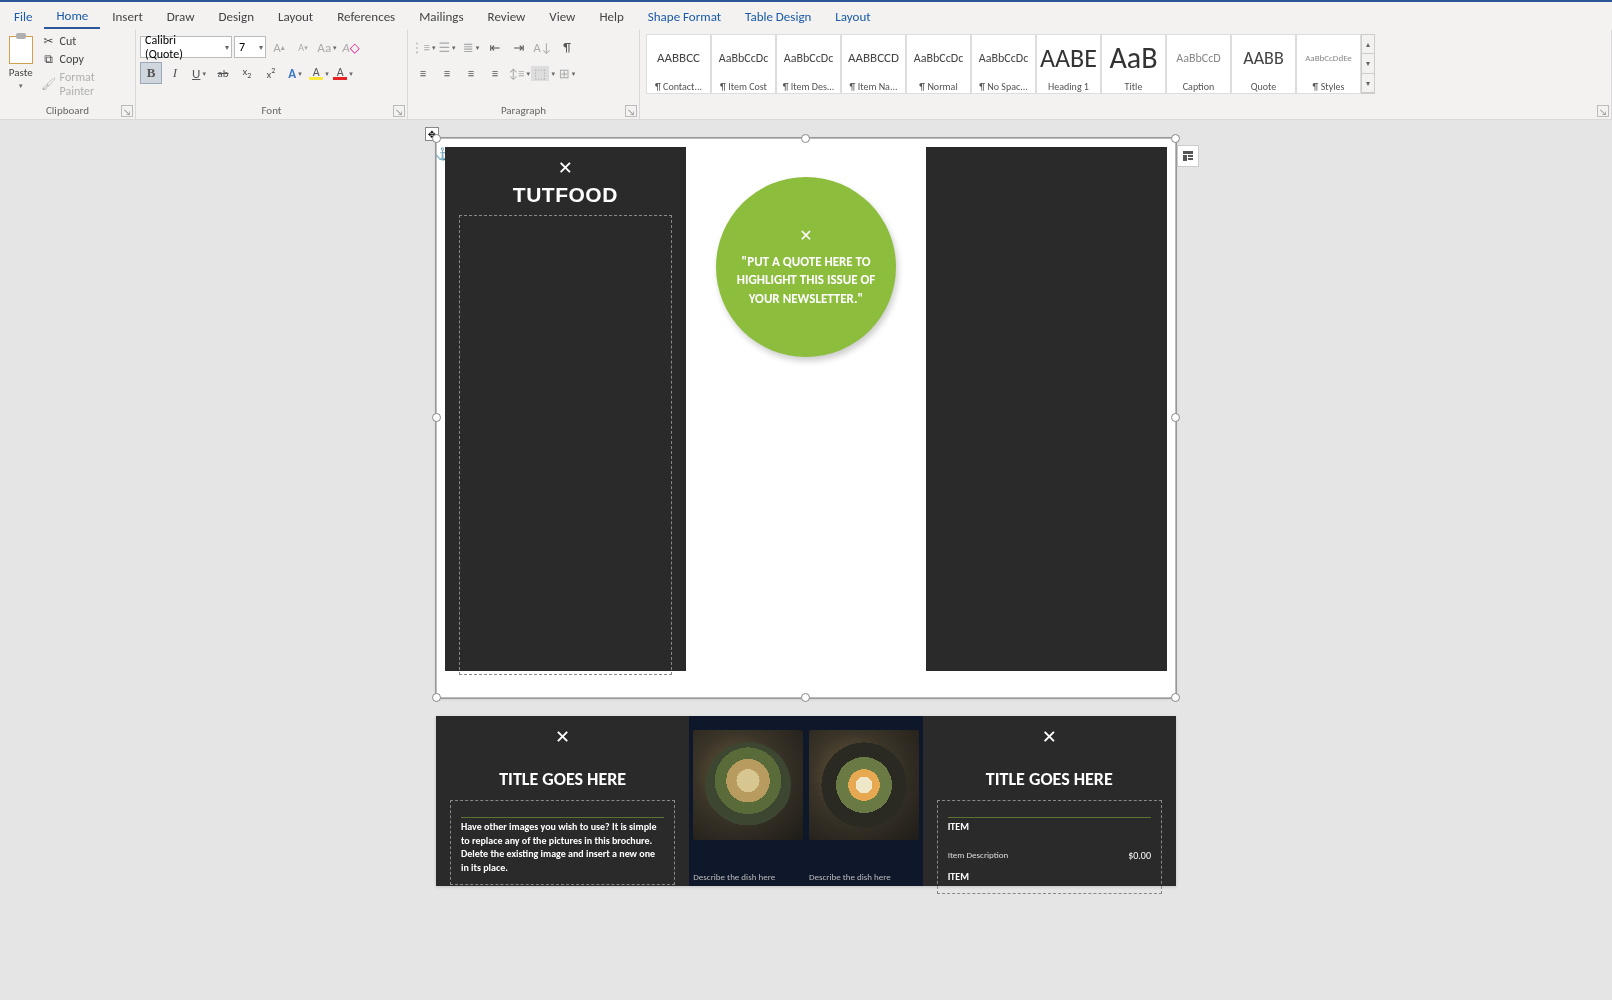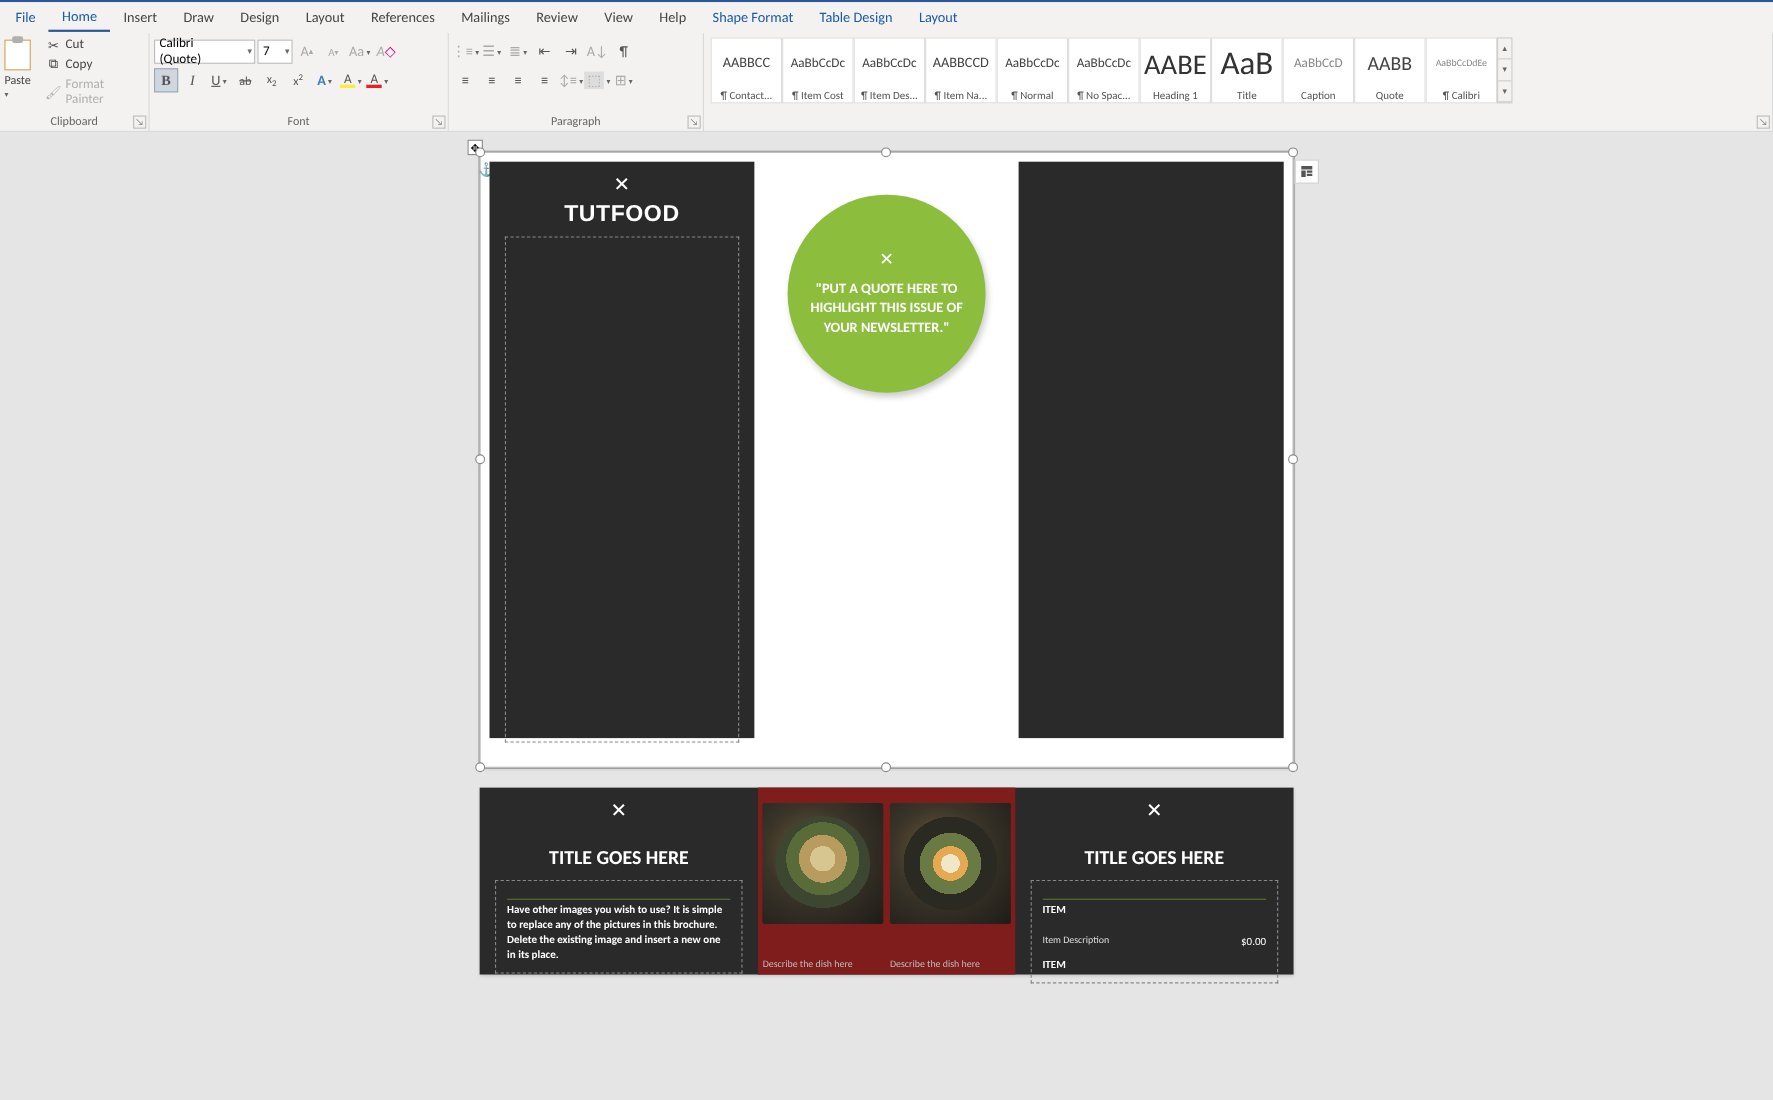--- a/index.html
+++ b/index.html
@@ -15,21 +15,21 @@
 .menubar .tab.contextual { color: #1a5aa8; }
 
 
 .ribbon { background: #f3f2f1; height: 90px; display: flex; border-bottom: 1px solid #d9d9d9; }
 .group { display: flex; flex-direction: column; border-right: 1px solid #d9d9d9; position: relative; padding: 2px 4px 0 4px; }
 .group-body { flex: 1; display: flex; align-items: flex-start; }
 .group-label { text-align: center; font-size: 11px; color: #666; padding-bottom: 2px; position: relative; }
 .group-launcher { position: absolute; right: 2px; bottom: 2px; width: 12px; height: 12px; font-size: 9px; color: #888; border: 1px solid #bbb; display: flex; align-items: center; justify-content: center; }
 
 
-.paste-btn { display: flex; flex-direction: column; align-items: flex-start; width: 34px; padding-top: 4px; cursor: pointer; color: #444; font-size: 11px; gap: 2px; }
+.paste-btn { display: flex; flex-direction: column; align-items: center; width: 34px; padding-top: 4px; cursor: pointer; color: #444; font-size: 11px; gap: 2px; }
 .paste-icon { width: 24px; height: 28px; background: #fff; border: 1px solid #d0a050; position: relative; }
 .paste-icon::before { content: ""; position: absolute; top: -4px; left: 6px; width: 10px; height: 6px; background: #b0b0b0; border-radius: 2px; }
 .clip-col { display: flex; flex-direction: column; gap: 4px; margin-left: 4px; padding-top: 2px; font-size: 12px; color: #444; }
 .clip-row { display: flex; align-items: center; gap: 4px; cursor: pointer; }
 .clip-row.disabled { color: #b0b0b0; }
 .mini-icon { width: 14px; height: 14px; display: inline-flex; align-items: center; justify-content: center; }
 
 
 .font-stack { display: flex; flex-direction: column; gap: 4px; padding-top: 4px; }
 .font-row { display: flex; align-items: center; gap: 2px; }
@@ -86,21 +86,21 @@
 .logo-title { text-align: center; color: #fff; font-weight: bold; font-size: 21px; font-family: "Segoe UI", sans-serif; margin-top: 4px; letter-spacing: .5px; }
 
 .green-circle { width: 180px; height: 180px; background: #8cbd3d; border-radius: 50%; position: absolute; top: 30px; left: 50%; transform: translateX(-50%); box-shadow: 2px 4px 6px rgba(0,0,0,.2); display: flex; flex-direction: column; align-items: center; justify-content: center; padding: 20px; }
 .green-circle .gc-icon { color: #fff; font-size: 16px; margin-bottom: 8px; }
 .green-circle .gc-text { color: #fff; text-align: center; font-size: 13px; font-weight: bold; line-height: 1.4; }
 
 
 .page2 { height: 170px; }
 .cols2 { display: flex; height: 100%; padding: 0; background: #2a2a2a; }
 .col2a, .col2c { flex: 1; position: relative; padding: 10px 14px; }
-.col2b { flex: 1; display: flex; gap: 6px; padding: 14px 4px 0; background: #7f1d1d; }
+.col2b { flex: 1; display: flex; gap: 6px; padding: 14px 4px 0; background: #0f172a; }
 .food-img { flex: 1; background: radial-gradient(circle at 40% 40%, #6b5a3a 0%, #3a3428 45%, #1e1c18 100%); position: relative; height: 110px; border-radius: 2px; }
 .food-img::before { content: ""; position: absolute; inset: 12px; border-radius: 50%; background: radial-gradient(circle at 50% 45%, #d8c690 0 18%, #b89b5e 18% 34%, #5a6b3a 34% 52%, #3d4630 52% 70%, transparent 70%); }
 .food-img.alt::before { background: radial-gradient(circle at 50% 50%, #f0e6c8 0 14%, #e6a850 14% 26%, #6a7a44 26% 46%, #2a2a22 46% 70%, transparent 70%); }
 .caption { color: #bbb; font-size: 9px; position: absolute; bottom: 4px; }
 .col2a .logo-icon, .col2c .logo-icon { padding-top: 0; }
 .p2-title { color: #fff; font-weight: bold; font-size: 18px; text-align: center; margin-top: 20px; }
 .dbox2 { border: 1px dashed #888; margin-top: 10px; padding: 10px; }
 .dbox2 .body-txt { color: #fff; font-size: 10px; line-height: 1.35; font-weight: 700; }
 .menu-row { display: flex; justify-content: space-between; color: #fff; font-size: 10px; margin-top: 16px; }
 .menu-item-lbl { font-weight: bold; font-size: 10px; color: #fff; }
@@ -288,21 +288,21 @@
         <div class="style-item">
             <div class="style-preview dim" style="font-size:12px">AaBbCcD</div>
             <div class="style-name">Caption</div>
           </div>
         <div class="style-item">
             <div class="style-preview" style="font-size:18px">AABB</div>
             <div class="style-name">Quote</div>
           </div>
         <div class="style-item">
             <div class="style-preview dim" style="font-size:9px">AaBbCcDdEe</div>
-            <div class="style-name">¶ Calibri</div>
+            <div class="style-name">¶ Styles</div>
           </div>
         <div class="gallery-scroll">
           <div>▴</div>
           <div>▾</div>
           <div>▾</div>
         </div>
       </div>
     </div>
     <div class="group-launcher">↘</div>
   </div>

